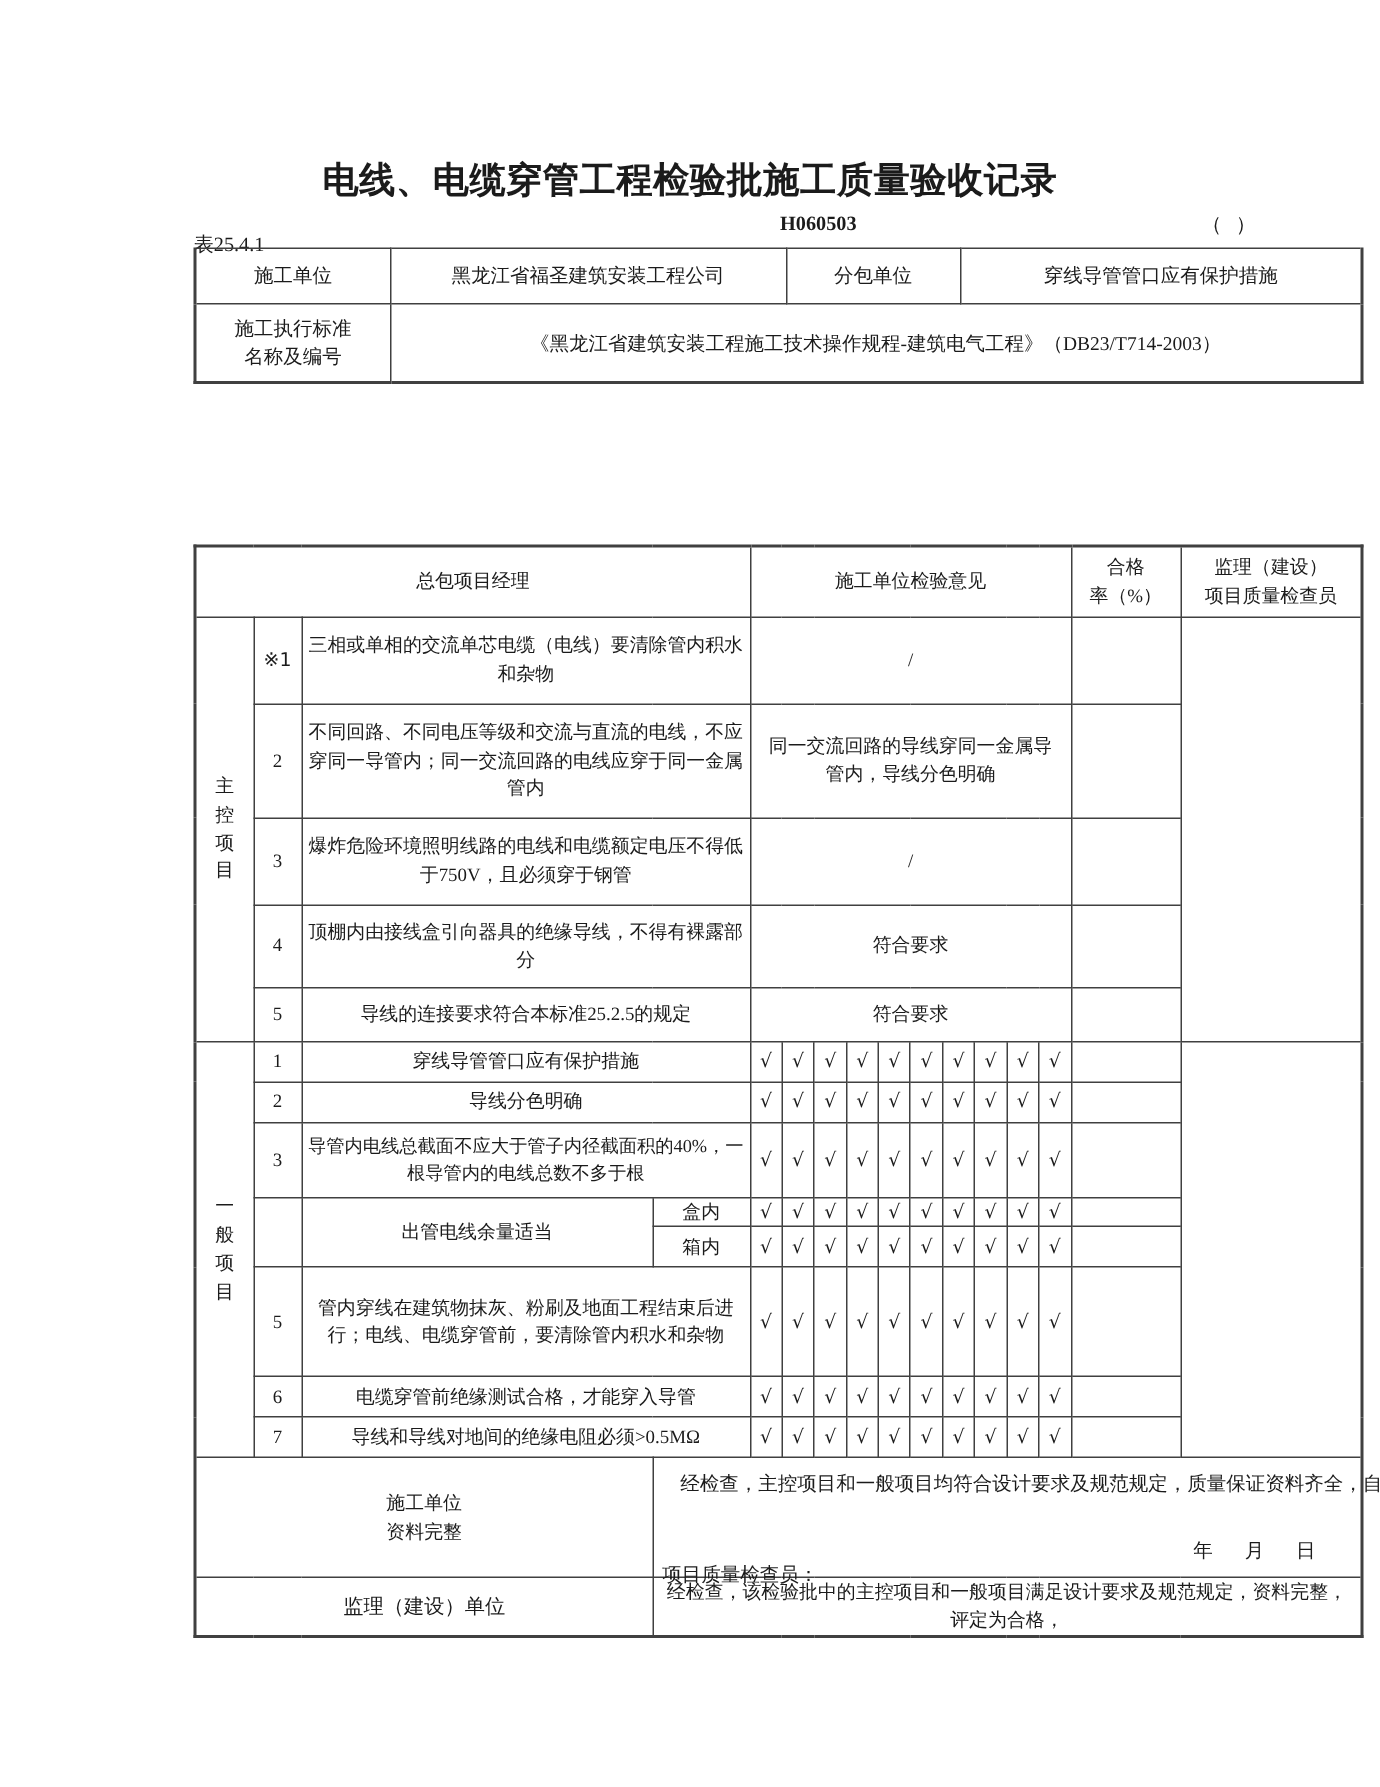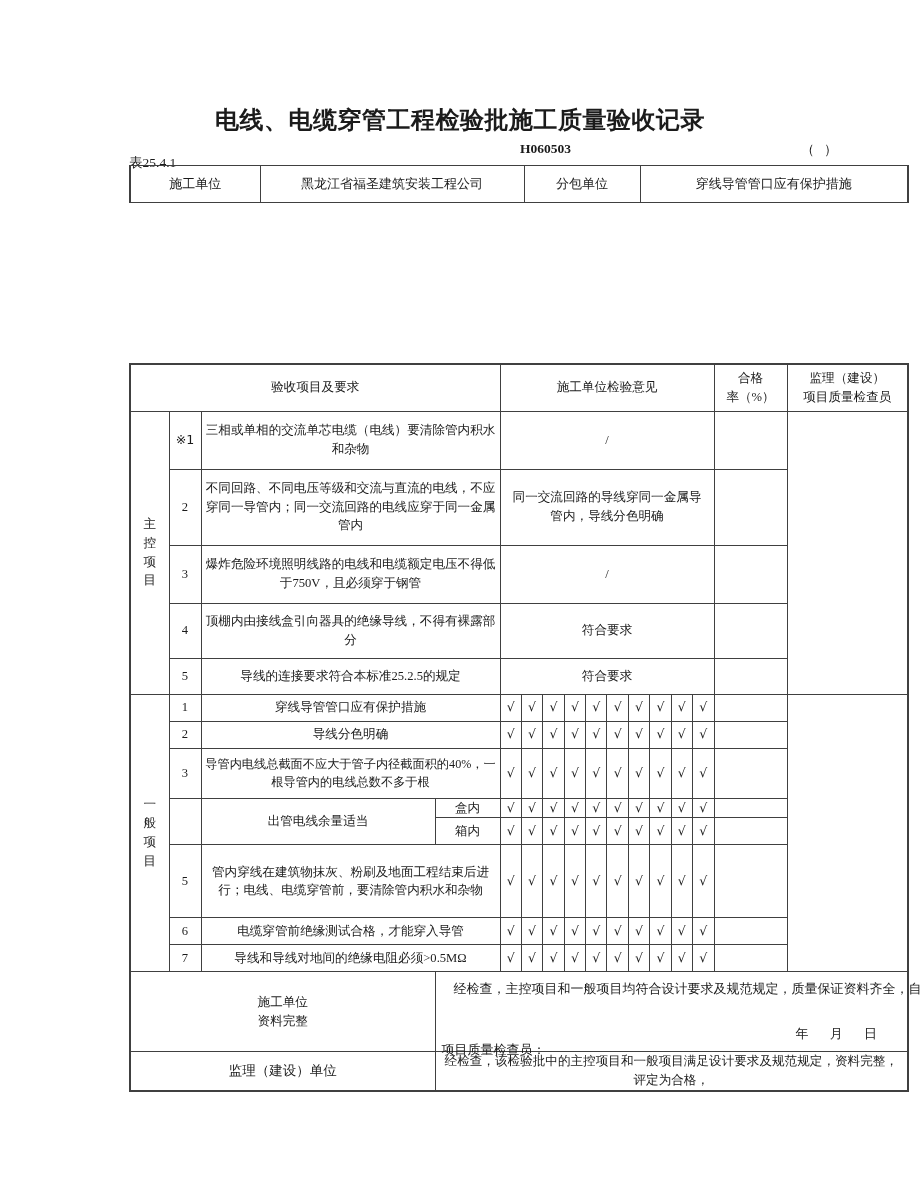--- a/index.html
+++ b/index.html
@@ -148,37 +148,44 @@
         <col style="width:112px">
         <col style="width:102px">
     </colgroup>
     <tbody>
       <tr>
         <td class="td-label outer-left">施工单位</td>
         <td class="td-value" colspan="3">黑龙江省福圣建筑安装工程公司</td>
         <td class="td-label">分包单位</td>
         <td class="td-value outer-right" colspan="3">穿线导管管口应有保护措施</td>
       </tr>
+      <tr>
+        <td class="td-label two-line outer-left outer-bot" style="height:52px">
+          <span>施工执行标准</span><br>
+          <span>名称及编号</span>
+        </td>
+        <td class="td-value outer-right outer-bot" colspan="7" style="font-size:13px">《黑龙江省建筑安装工程施工技术操作规程-建筑电气工程》（DB23/T714-2003）</td>
+      </tr>
     </tbody>
   </table>
 
   <table class="grid" id="main-table">
     <colgroup>
       <col style="width:39px">
       <col style="width:32px">
       <col style="width:234px">
       <col style="width:65px">
       <col span="10" style="width:21.4px">
       <col style="width:73px">
       <col style="width:121px">
     </colgroup>
     <tbody>
 
       <tr class="hdr">
-        <td class="outer-top outer-left" colspan="4">验收项目及要求</td>
+        <td class="outer-top outer-left" colspan="4">总包项目经理</td>
         <td class="outer-top" colspan="10">施工单位检验意见</td>
         <td class="outer-top">
           <span>合格</span><br>
           <span>率（%）</span>
         </td>
         <td class="outer-top outer-right">
           <span>监理（建设）</span><br>
           <span>项目质量检查员</span>
         </td>
       </tr>

